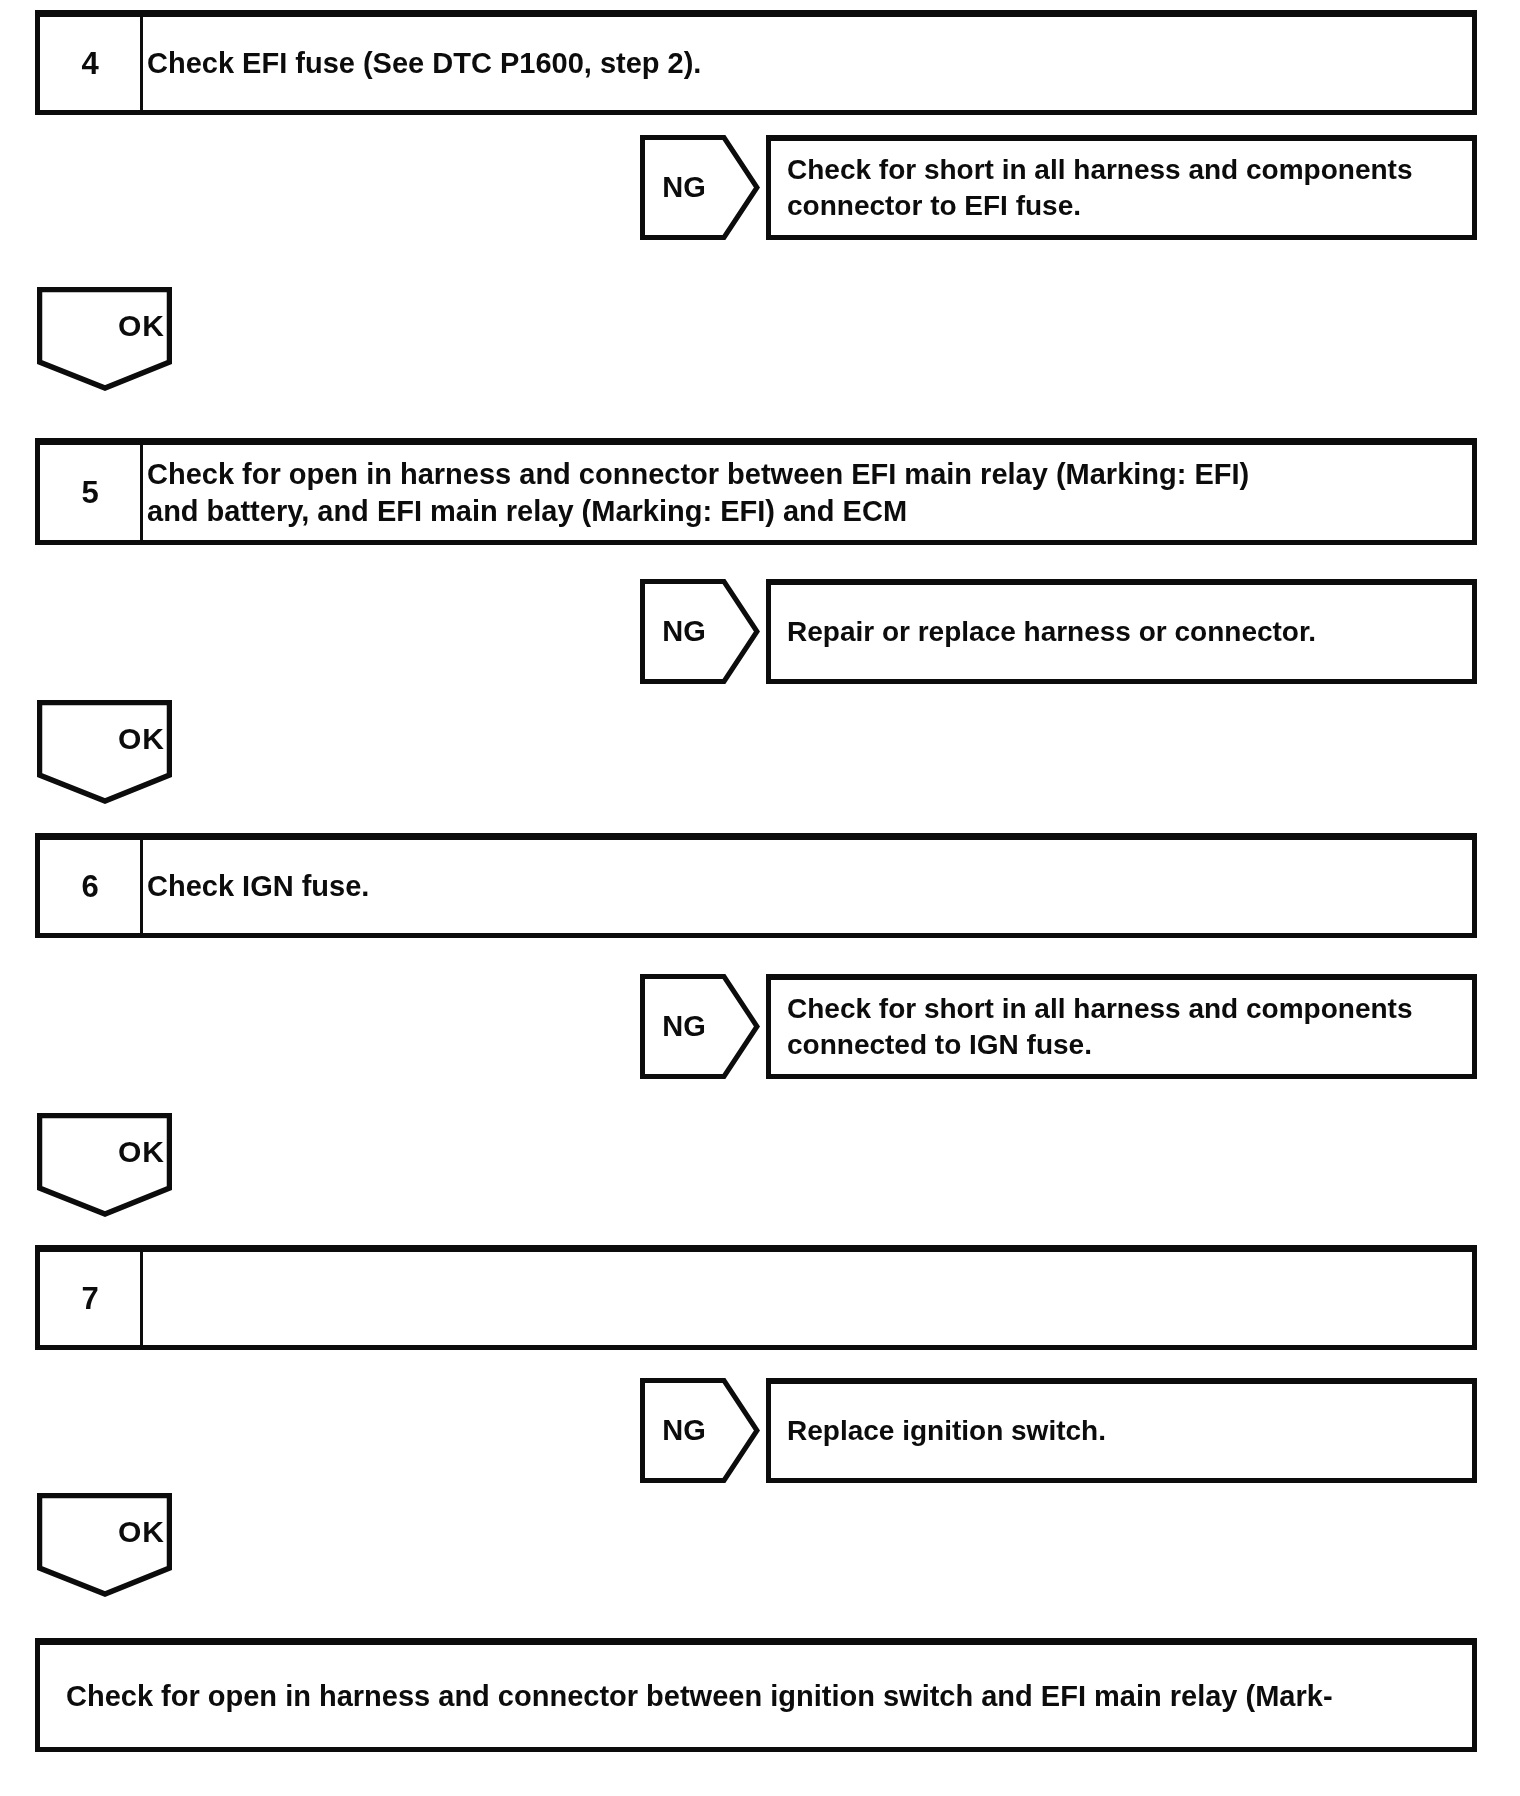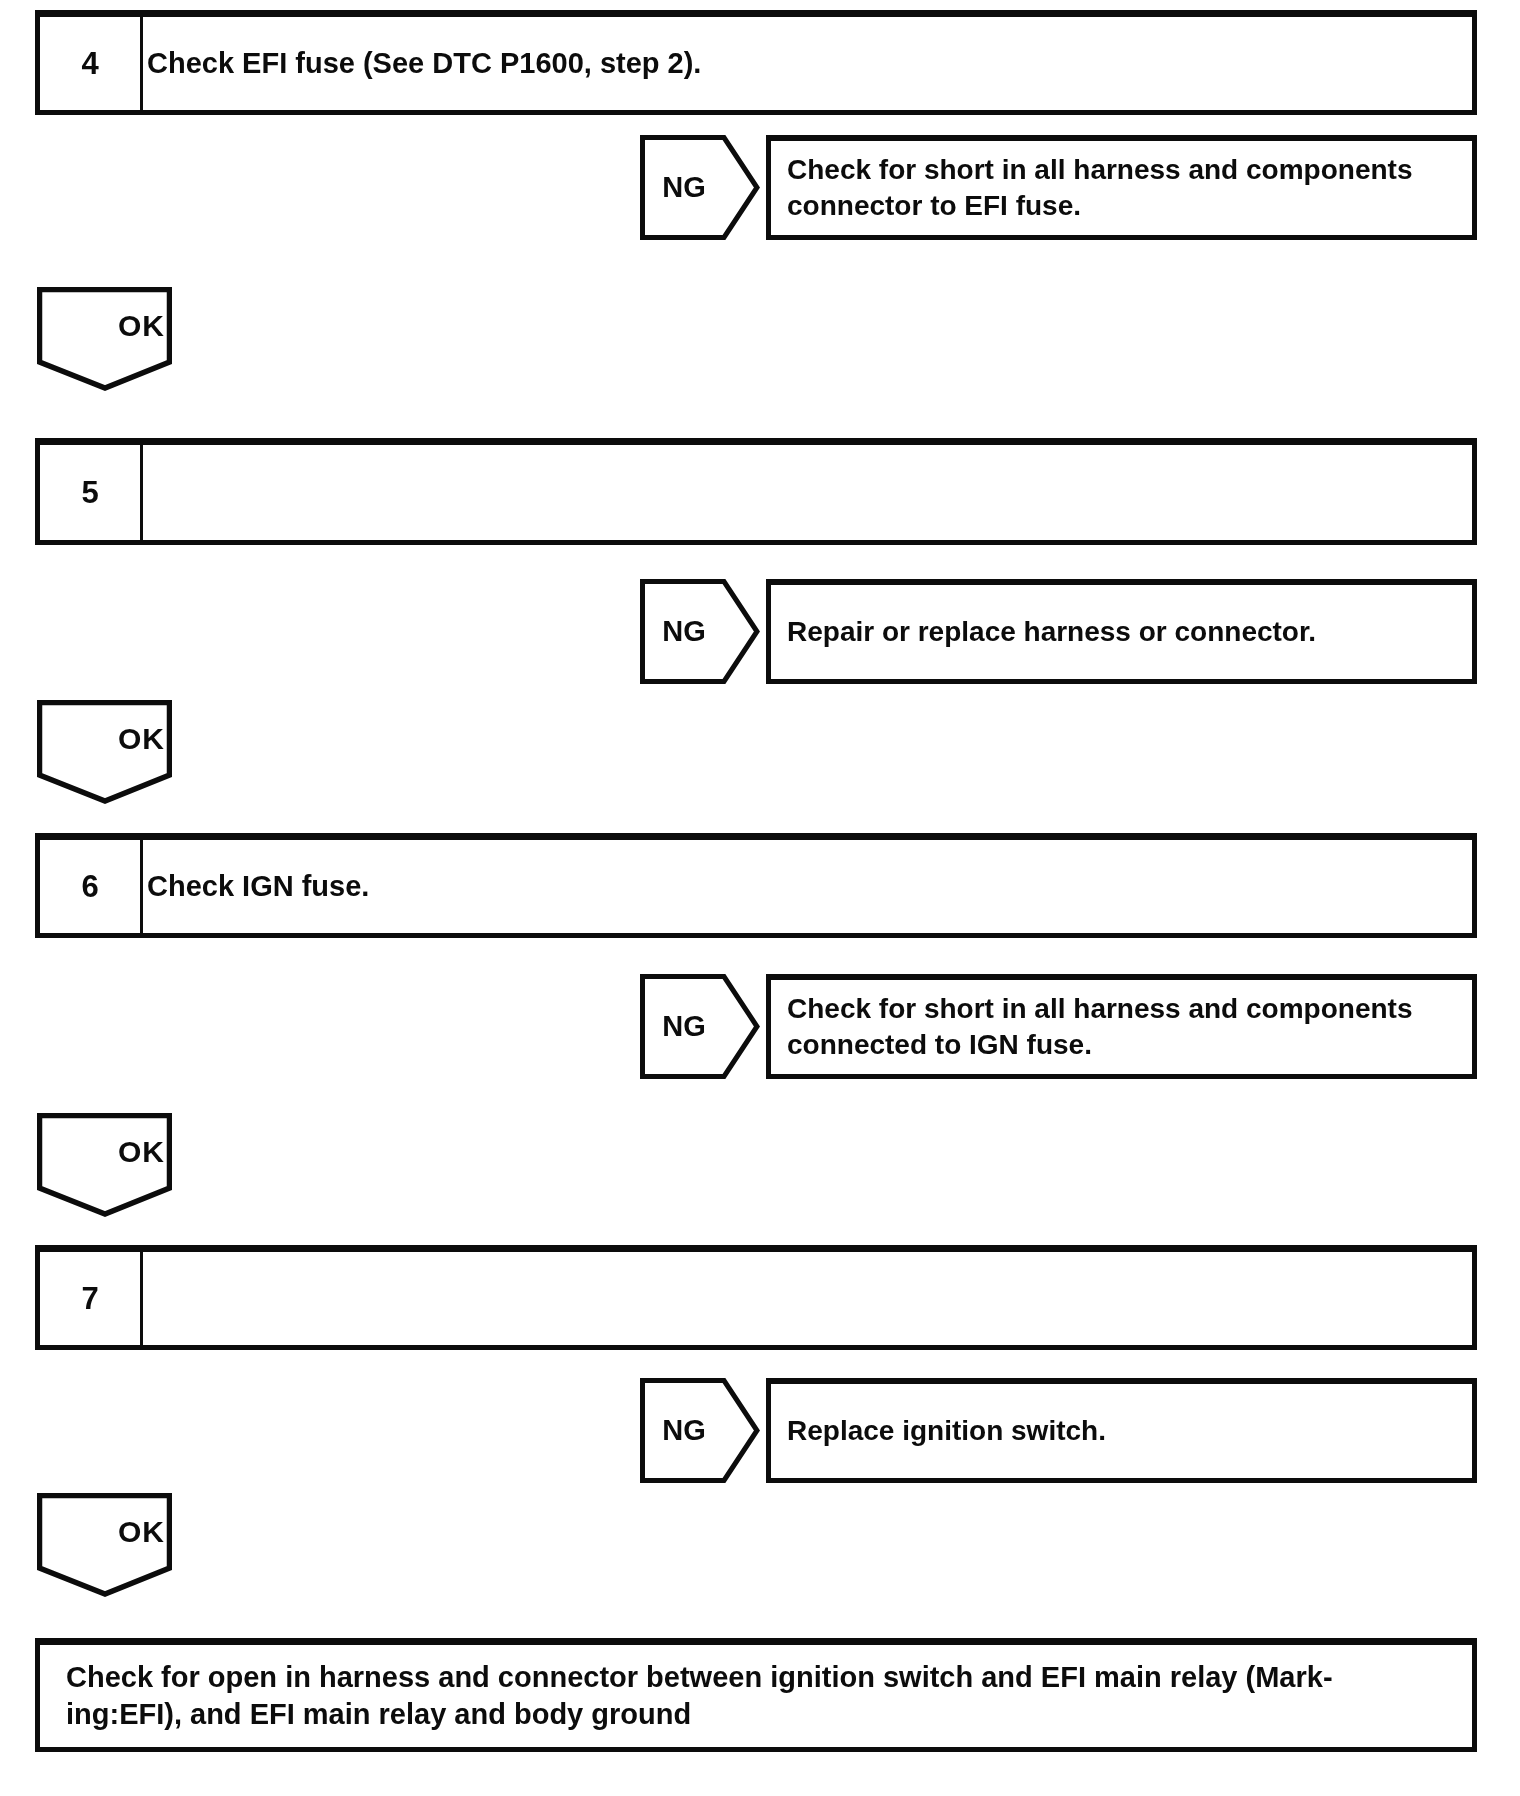--- a/index.html
+++ b/index.html
@@ -79,20 +79,24 @@
     <svg width="135" height="105" viewBox="0 0 135 105">
       <polygon points="2.5,2.5 132.5,2.5 132.5,75 68,101 2.5,75" fill="#ffffff" stroke="#0c0c0c" stroke-width="5.5"></polygon>
     </svg>
     <span class="ok-label">OK</span>
   </div>
 
   <div class="box step-box" style="top:438px;height:107px">
     <div class="num-cell">
       <span>5</span>
     </div>
+    <div class="step-text">
+      <div class="tline">Check for open in harness and connector between EFI main relay (Marking: EFI)</div>
+      <div class="tline">and battery, and EFI main relay (Marking: EFI) and ECM</div>
+    </div>
   </div>
 
   <div class="ng-row" style="top:579px">
     <div class="ng-pent">
       <svg width="120" height="105" viewBox="0 0 120 105">
         <polygon points="2.5,2.5 84,2.5 117,52.5 84,102.5 2.5,102.5" fill="#ffffff" stroke="#0c0c0c" stroke-width="5"></polygon>
       </svg>
       <span class="ng-label">NG</span>
     </div>
     <div class="ng-box">
@@ -156,16 +160,15 @@
 
   <div class="ok-mark" style="top:1493px">
     <svg width="135" height="105" viewBox="0 0 135 105">
       <polygon points="2.5,2.5 132.5,2.5 132.5,75 68,101 2.5,75" fill="#ffffff" stroke="#0c0c0c" stroke-width="5.5"></polygon>
     </svg>
     <span class="ok-label">OK</span>
   </div>
 
   <div class="box final-box" style="top:1638px;height:114px">
     <div class="tline">Check for open in harness and connector between ignition switch and EFI main relay (Mark-</div>
-    <div class="tline">ing:EFI), and EFI main relay and body ground</div>
   </div>
 
 </div>
 
 </body></html>

